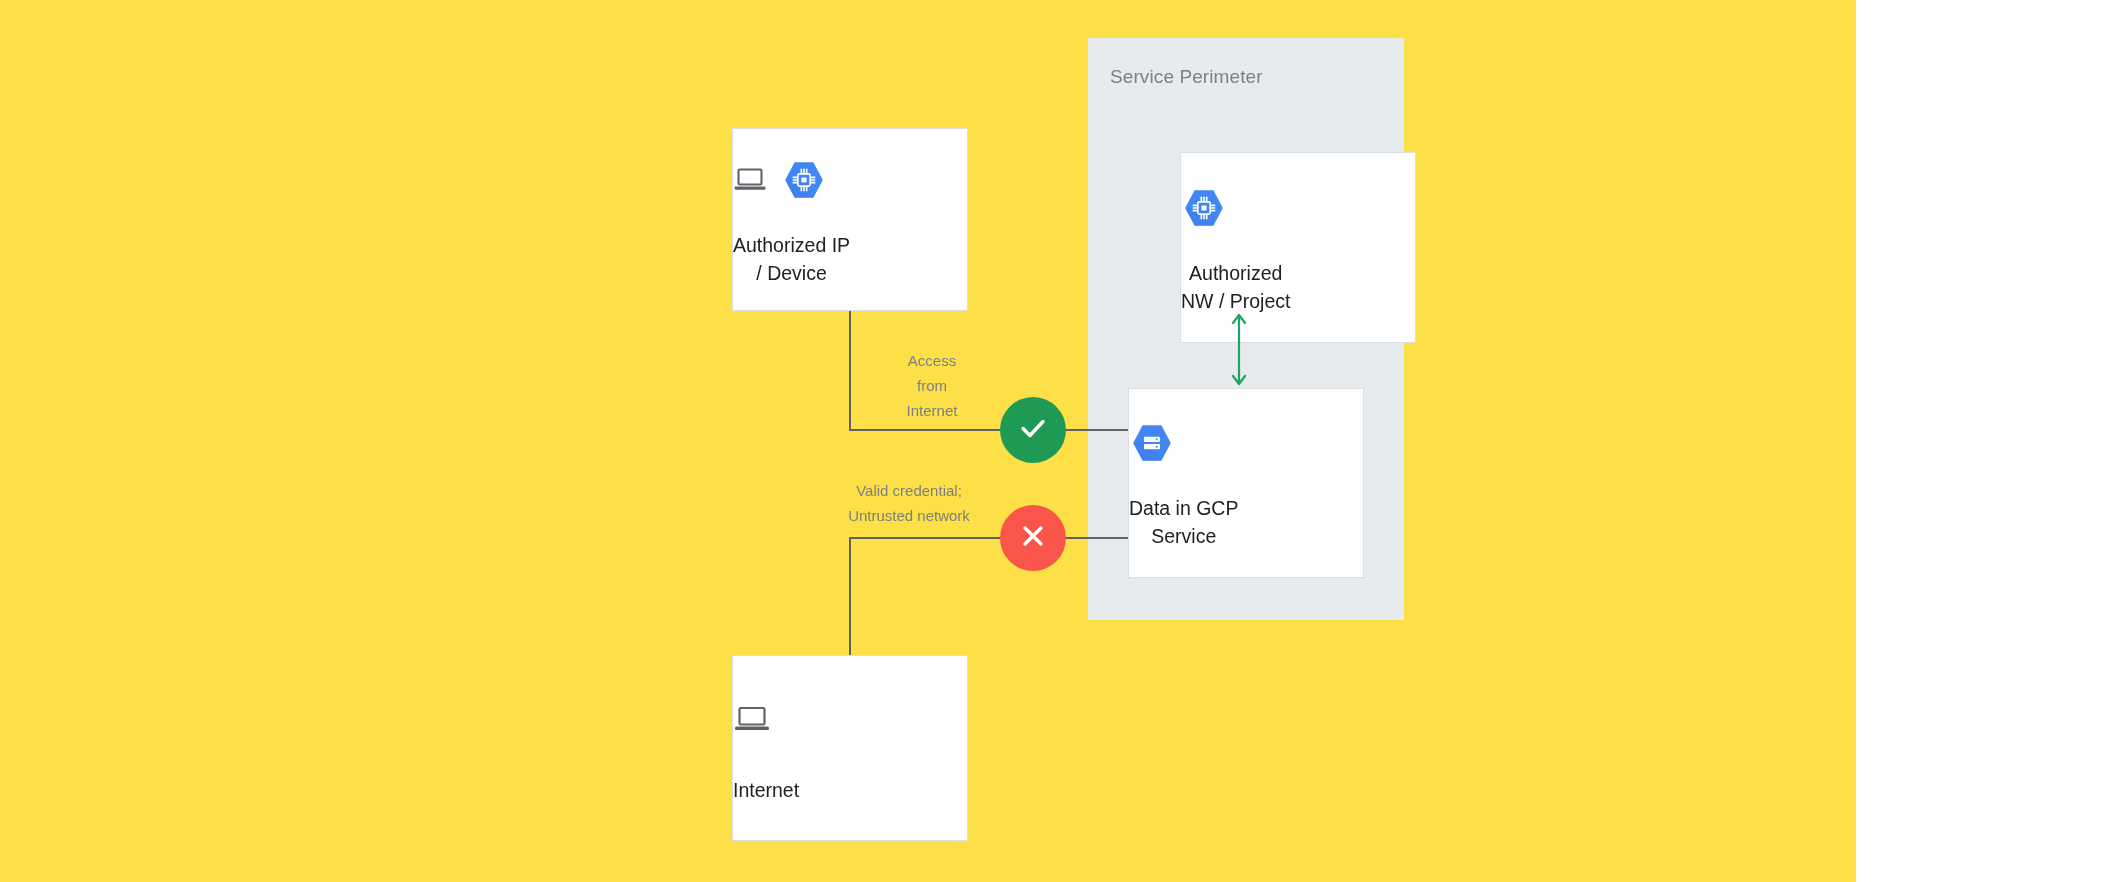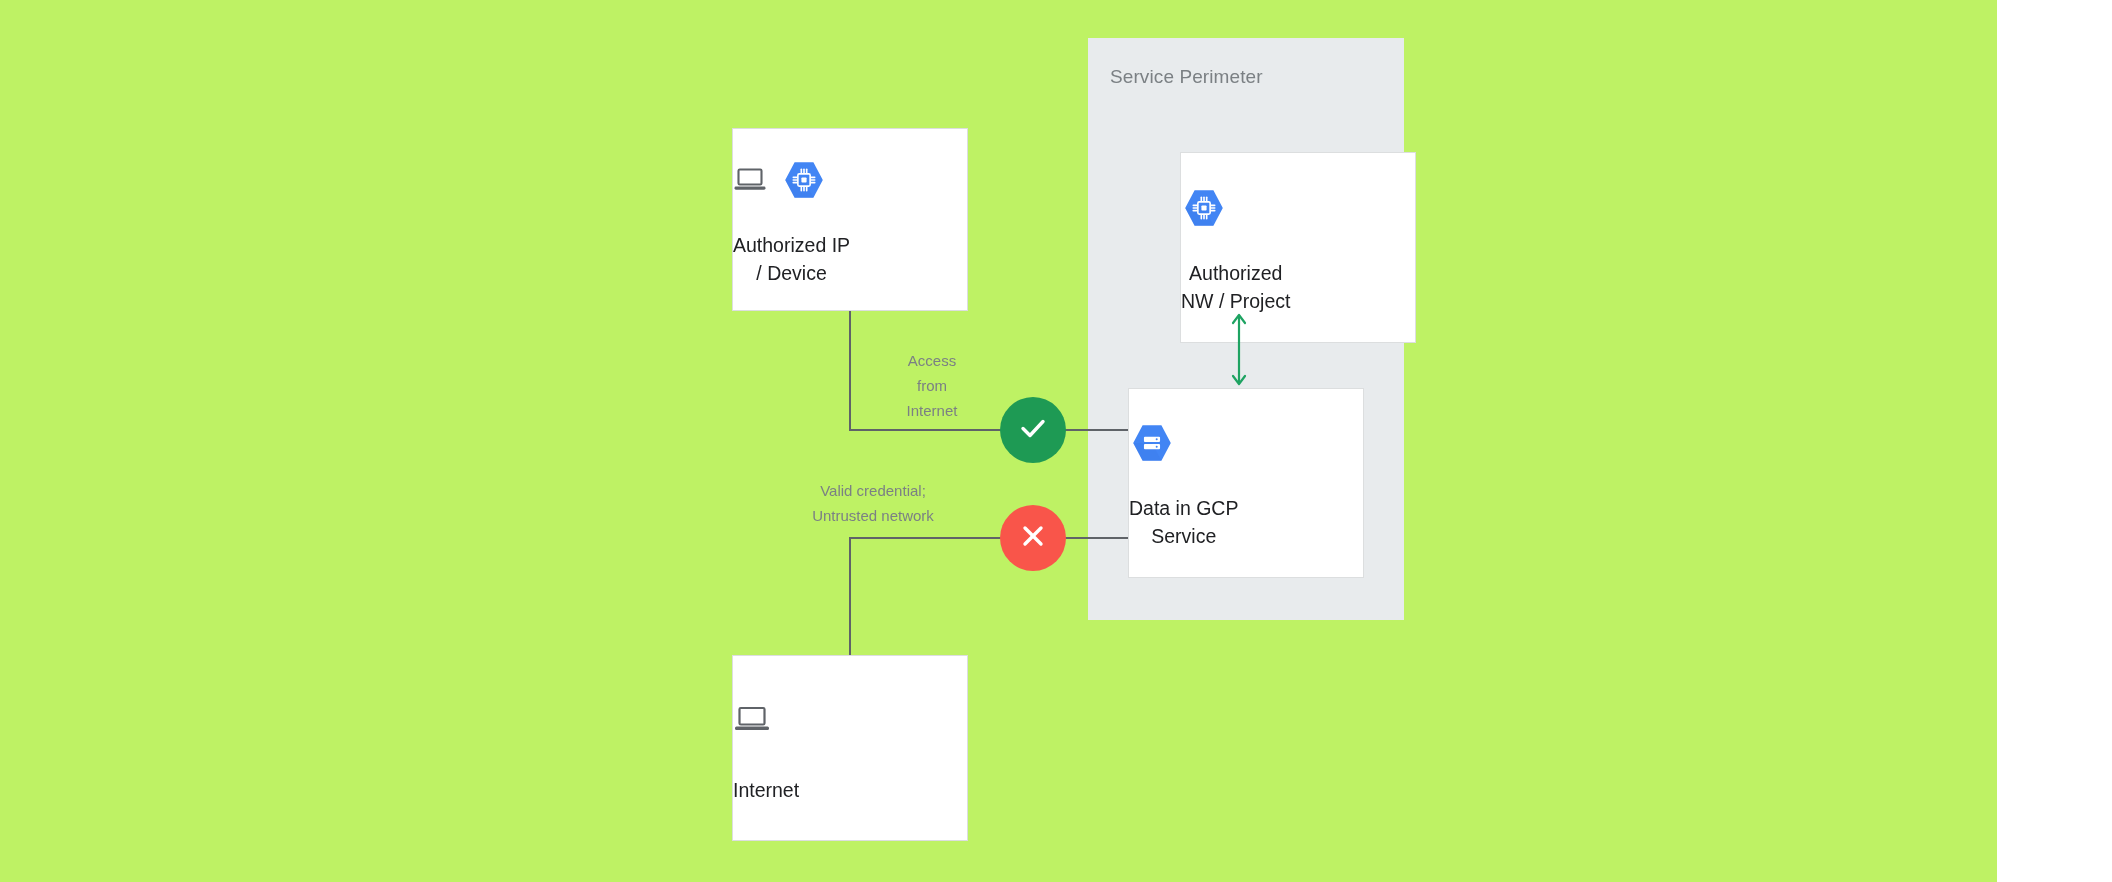--- a/index.html
+++ b/index.html
@@ -7,23 +7,23 @@
     margin: 0;
     padding: 0;
     background: #ffffff;
   }
   body {
     font-family: "Liberation Sans", sans-serif;
     -webkit-font-smoothing: antialiased;
   }
   #canvas {
     position: relative;
-    width: 1997px;
+    width: 1856px;
     height: 882px;
-    background: #bef264;
+    background: #fde047;
     overflow: hidden;
   }
   .abs { position: absolute; }
 
   
   .perimeter {
     left: 1088px;
     top: 38px;
     width: 316px;
     height: 582px;
@@ -104,21 +104,21 @@
 
   
   .edge-label {
     font-size: 15px;
     line-height: 25px;
     color: #7b8084;
     text-align: center;
     white-space: pre-line;
   }
   #label-access-from-internet { left: 852px; top: 348px; width: 160px; }
-  #label-valid-credential     { left: 748px; top: 478px; width: 250px; }
+  #label-valid-credential     { left: 784px; top: 478px; width: 250px; }
 
   
   #arrow-bidirectional { left: 1228px; top: 311px; }
 </style>
 </head>
 <body>
 
 <div id="canvas">
 
   <div class="abs perimeter"></div>

